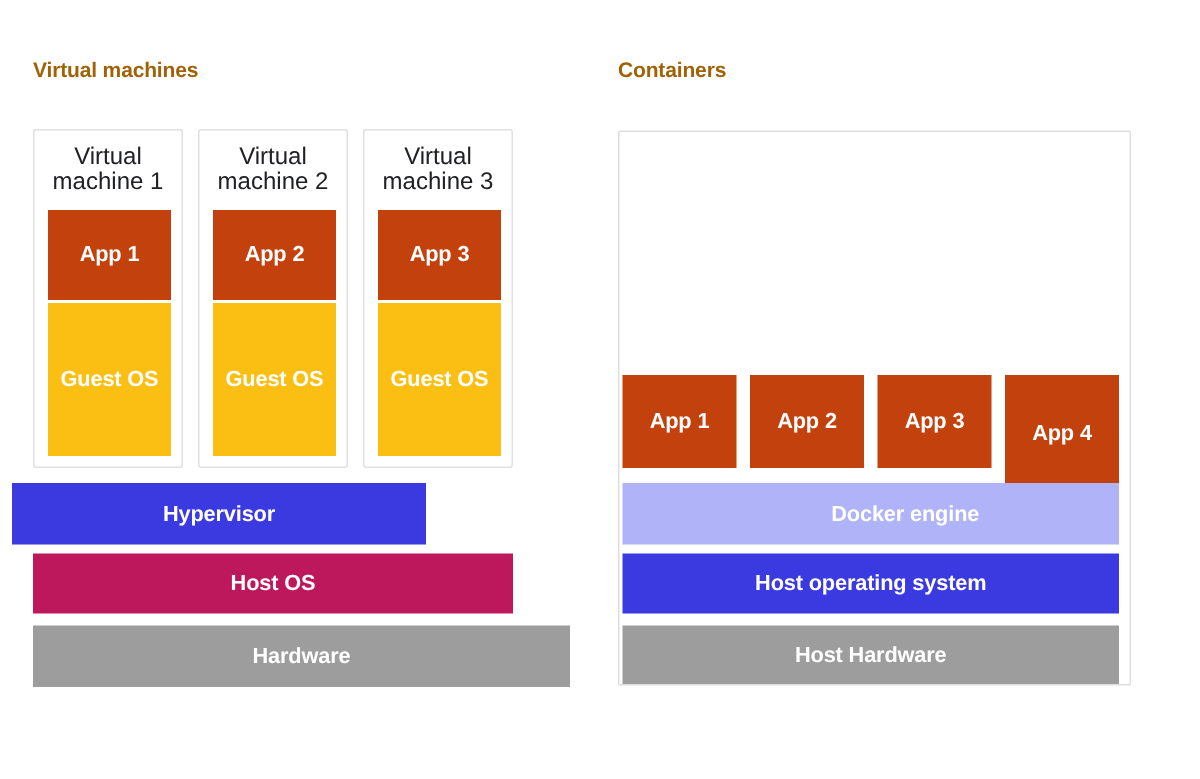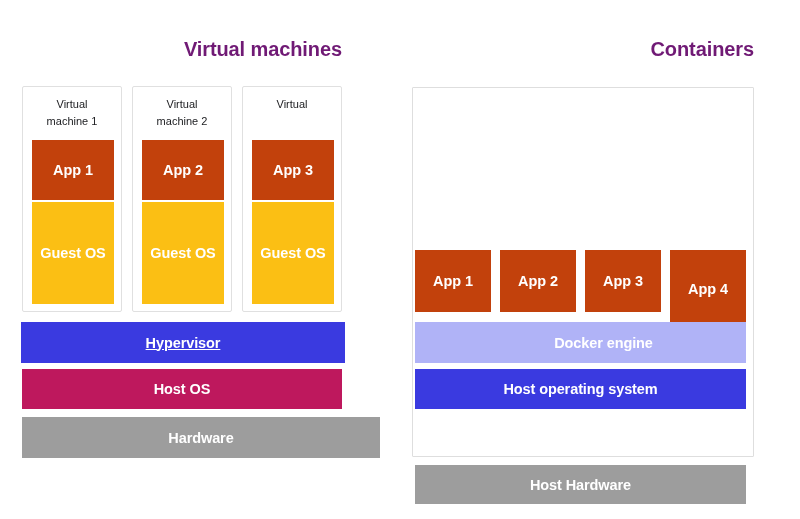--- a/index.html
+++ b/index.html
@@ -18,24 +18,24 @@
 
   .canvas {
     position: relative;
     width: 800px;
     height: 519px;
   }
 
   
   .panel-title {
     position: absolute;
-    font-size: 20px;
+    font-size: 14px;
     font-weight: bold;
-    color: #701a75;
-    text-align: right;
+    color: #a16207;
+    text-align: left;
     letter-spacing: -0.1px;
     white-space: nowrap;
   }
   #vm-title  { left: 22px;  top: 38px; width: 320px; }
   #ct-title  { left: 412px; top: 38px; width: 342px; }
 
   
   .block {
     position: absolute;
     box-sizing: border-box;
@@ -56,21 +56,21 @@
     background: #ffffff;
     border-radius: 2px;
     padding: 0;
   }
   .vm-card-label {
     position: absolute;
     left: 0;
     right: 0;
     top: 9px;
     text-align: center;
-    font-size: 11px;
+    font-size: 16px;
     font-weight: normal;
     color: #202124;
     line-height: 17px;
   }
 
   .app-box {
     background: #c2410c;
   }
   .guest-box {
     background: #fbbf14;
@@ -113,35 +113,36 @@
       <div>Virtual</div>
       <div>machine 2</div>
     </div>
     <div class="block app-box" style="left:9px; top:53px; width:82px; height:60px;">App 2</div>
     <div class="block guest-box" style="left:9px; top:115px; width:82px; height:102px;">Guest OS</div>
   </div>
 
   <div class="vm-card" style="left:242px; top:86px; width:100px; height:226px;">
     <div class="vm-card-label">
       <div>Virtual</div>
+      <div>machine 3</div>
     </div>
     <div class="block app-box" style="left:9px; top:53px; width:82px; height:60px;">App 3</div>
     <div class="block guest-box" style="left:9px; top:115px; width:82px; height:102px;">Guest OS</div>
   </div>
 
-  <div class="block hypervisor-bar" style="left:21px; top:322px; width:324px; height:41px;text-decoration:underline;">Hypervisor</div>
+  <div class="block hypervisor-bar" style="left:8px; top:322px; width:276px; height:41px;">Hypervisor</div>
   <div class="block hostos-bar" style="left:22px; top:369px; width:320px; height:40px;">Host OS</div>
   <div class="block hardware-bar" style="left:22px; top:417px; width:358px; height:41px;">Hardware</div>
 
   <div class="panel-title" id="ct-title">Containers</div>
 
   <div class="container-outline" style="left:412px; top:87px; width:342px; height:370px;"></div>
 
   <div class="block app-box" style="left:415px; top:250px; width:76px; height:62px;">App 1</div>
   <div class="block app-box" style="left:500px; top:250px; width:76px; height:62px;">App 2</div>
   <div class="block app-box" style="left:585px; top:250px; width:76px; height:62px;">App 3</div>
   <div class="block app-box" style="left:670px; top:250px; width:76px; height:78px;">App 4</div>
 
   <div class="block docker-bar" style="left:415px; top:322px; width:331px; height:41px;padding-left:46px;">Docker engine</div>
   <div class="block host-operating-bar" style="left:415px; top:369px; width:331px; height:40px;">Host operating system</div>
-  <div class="block host-hardware-bar" style="left:415px; top:417px; width:331px; height:39px;margin-top:48px;">Host Hardware</div>
+  <div class="block host-hardware-bar" style="left:415px; top:417px; width:331px; height:39px;">Host Hardware</div>
 
 </div>
 
 </body></html>

